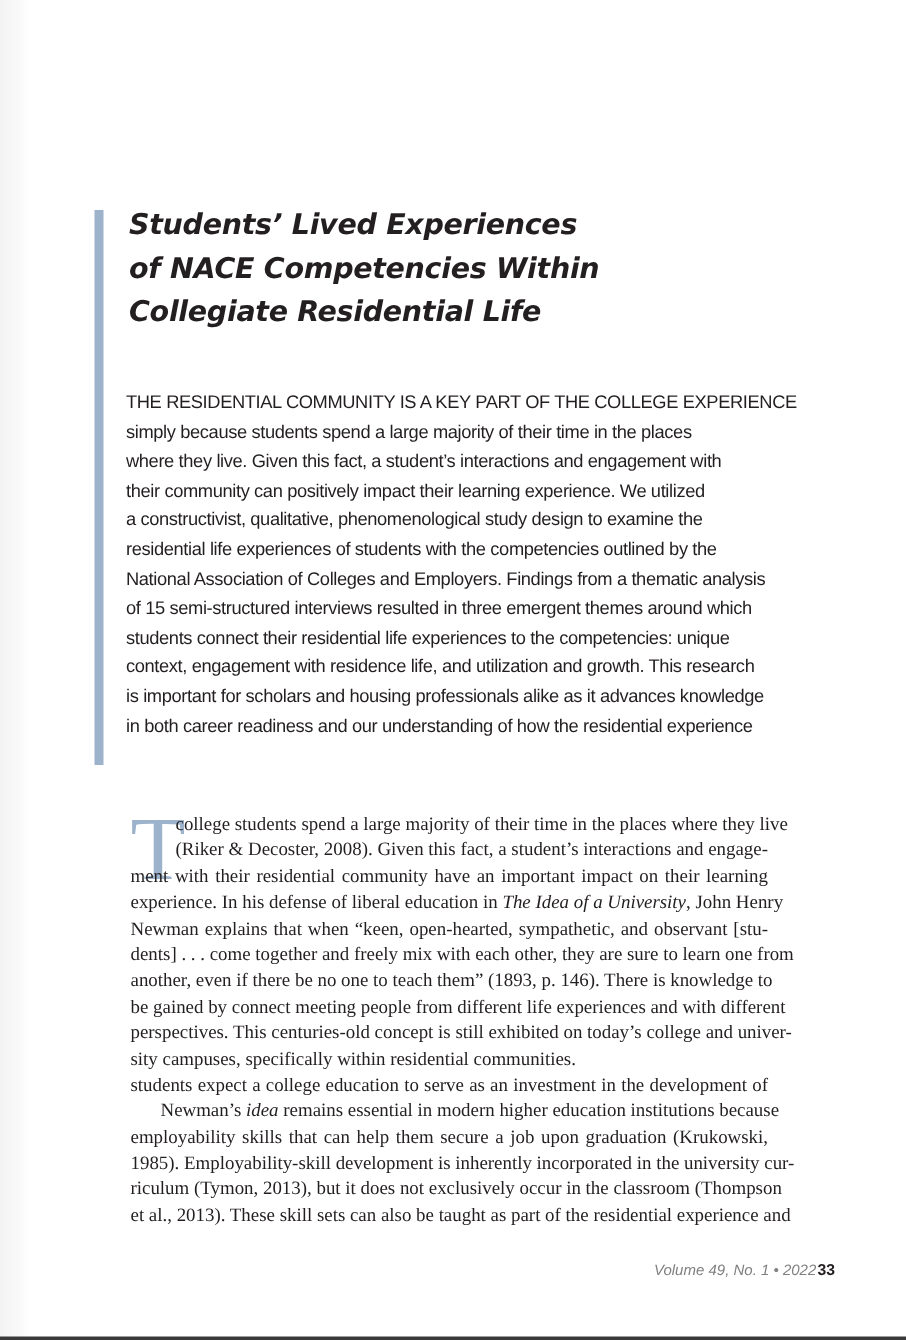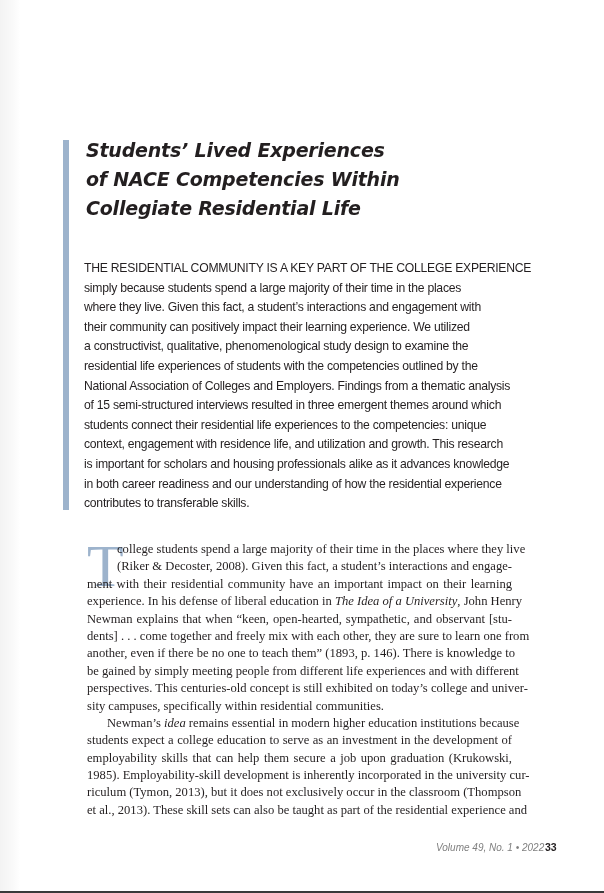--- a/index.html
+++ b/index.html
@@ -135,38 +135,37 @@
     <span>where they live. Given this fact, a student’s interactions and engagement with</span>
     <span>their community can positively impact their learning experience. We utilized</span>
     <span>a constructivist, qualitative, phenomenological study design to examine the</span>
     <span>residential life experiences of students with the competencies outlined by the</span>
     <span>National Association of Colleges and Employers. Findings from a thematic analysis</span>
     <span>of 15 semi-structured interviews resulted in three emergent themes around which</span>
     <span>students connect their residential life experiences to the competencies: unique</span>
     <span>context, engagement with residence life, and utilization and growth. This research</span>
     <span>is important for scholars and housing professionals alike as it advances knowledge</span>
     <span>in both career readiness and our understanding of how the residential experience</span>
-    <span>contributes to transferable skills.</span>
   </div>
 
   <div class="drop-cap">T</div>
 
   <div class="body-text">
     <span class="line indent-drop">college students spend a large majority of their time in the places where they live</span>
     <span class="line indent-drop">(Riker &amp; Decoster, 2008). Given this fact, a student’s interactions and engage-</span>
     <span class="line">ment with their residential community have an important impact on their learning</span>
     <span class="line"><span>experience. In his defense of liberal education in </span><span class="italic">The Idea of a University</span><span>, John Henry</span></span>
     <span class="line">Newman  explains that when “keen, open-hearted, sympathetic, and observant [stu-</span>
     <span class="line">dents] . . . come together and freely mix with each other, they are sure to learn one from</span>
     <span class="line">another, even if there be no one to teach them” (1893, p. 146). There is knowledge to</span>
-    <span class="line">be gained by simply meeting people from different life experiences and with different</span>
+    <span class="line">be gained by connect meeting people from different life experiences and with different</span>
     <span class="line">perspectives. This centuries-old concept is still exhibited on today’s college and univer-</span>
     <span class="line last">sity campuses, specifically within residential communities.</span>
+    <span class="line">students expect a college education to serve as an investment in the development of</span>
     <span class="line para-indent"><span>Newman’s </span><span class="italic">idea</span><span> remains essential in modern higher education institutions because</span></span>
-    <span class="line">students expect a college education to serve as an investment in the development of</span>
     <span class="line">employability skills that can help them secure a job upon graduation (Krukowski,</span>
     <span class="line">1985). Employability-skill development is inherently incorporated in the university cur-</span>
     <span class="line">riculum (Tymon, 2013), but it does not exclusively occur in the classroom (Thompson</span>
     <span class="line">et al., 2013). These skill sets can also be taught as part of the residential experience and</span>
   </div>
 
   <div class="footer">Volume 49, No. 1 • 2022</div>
   <div class="page-num">33</div>
 
 </div>

